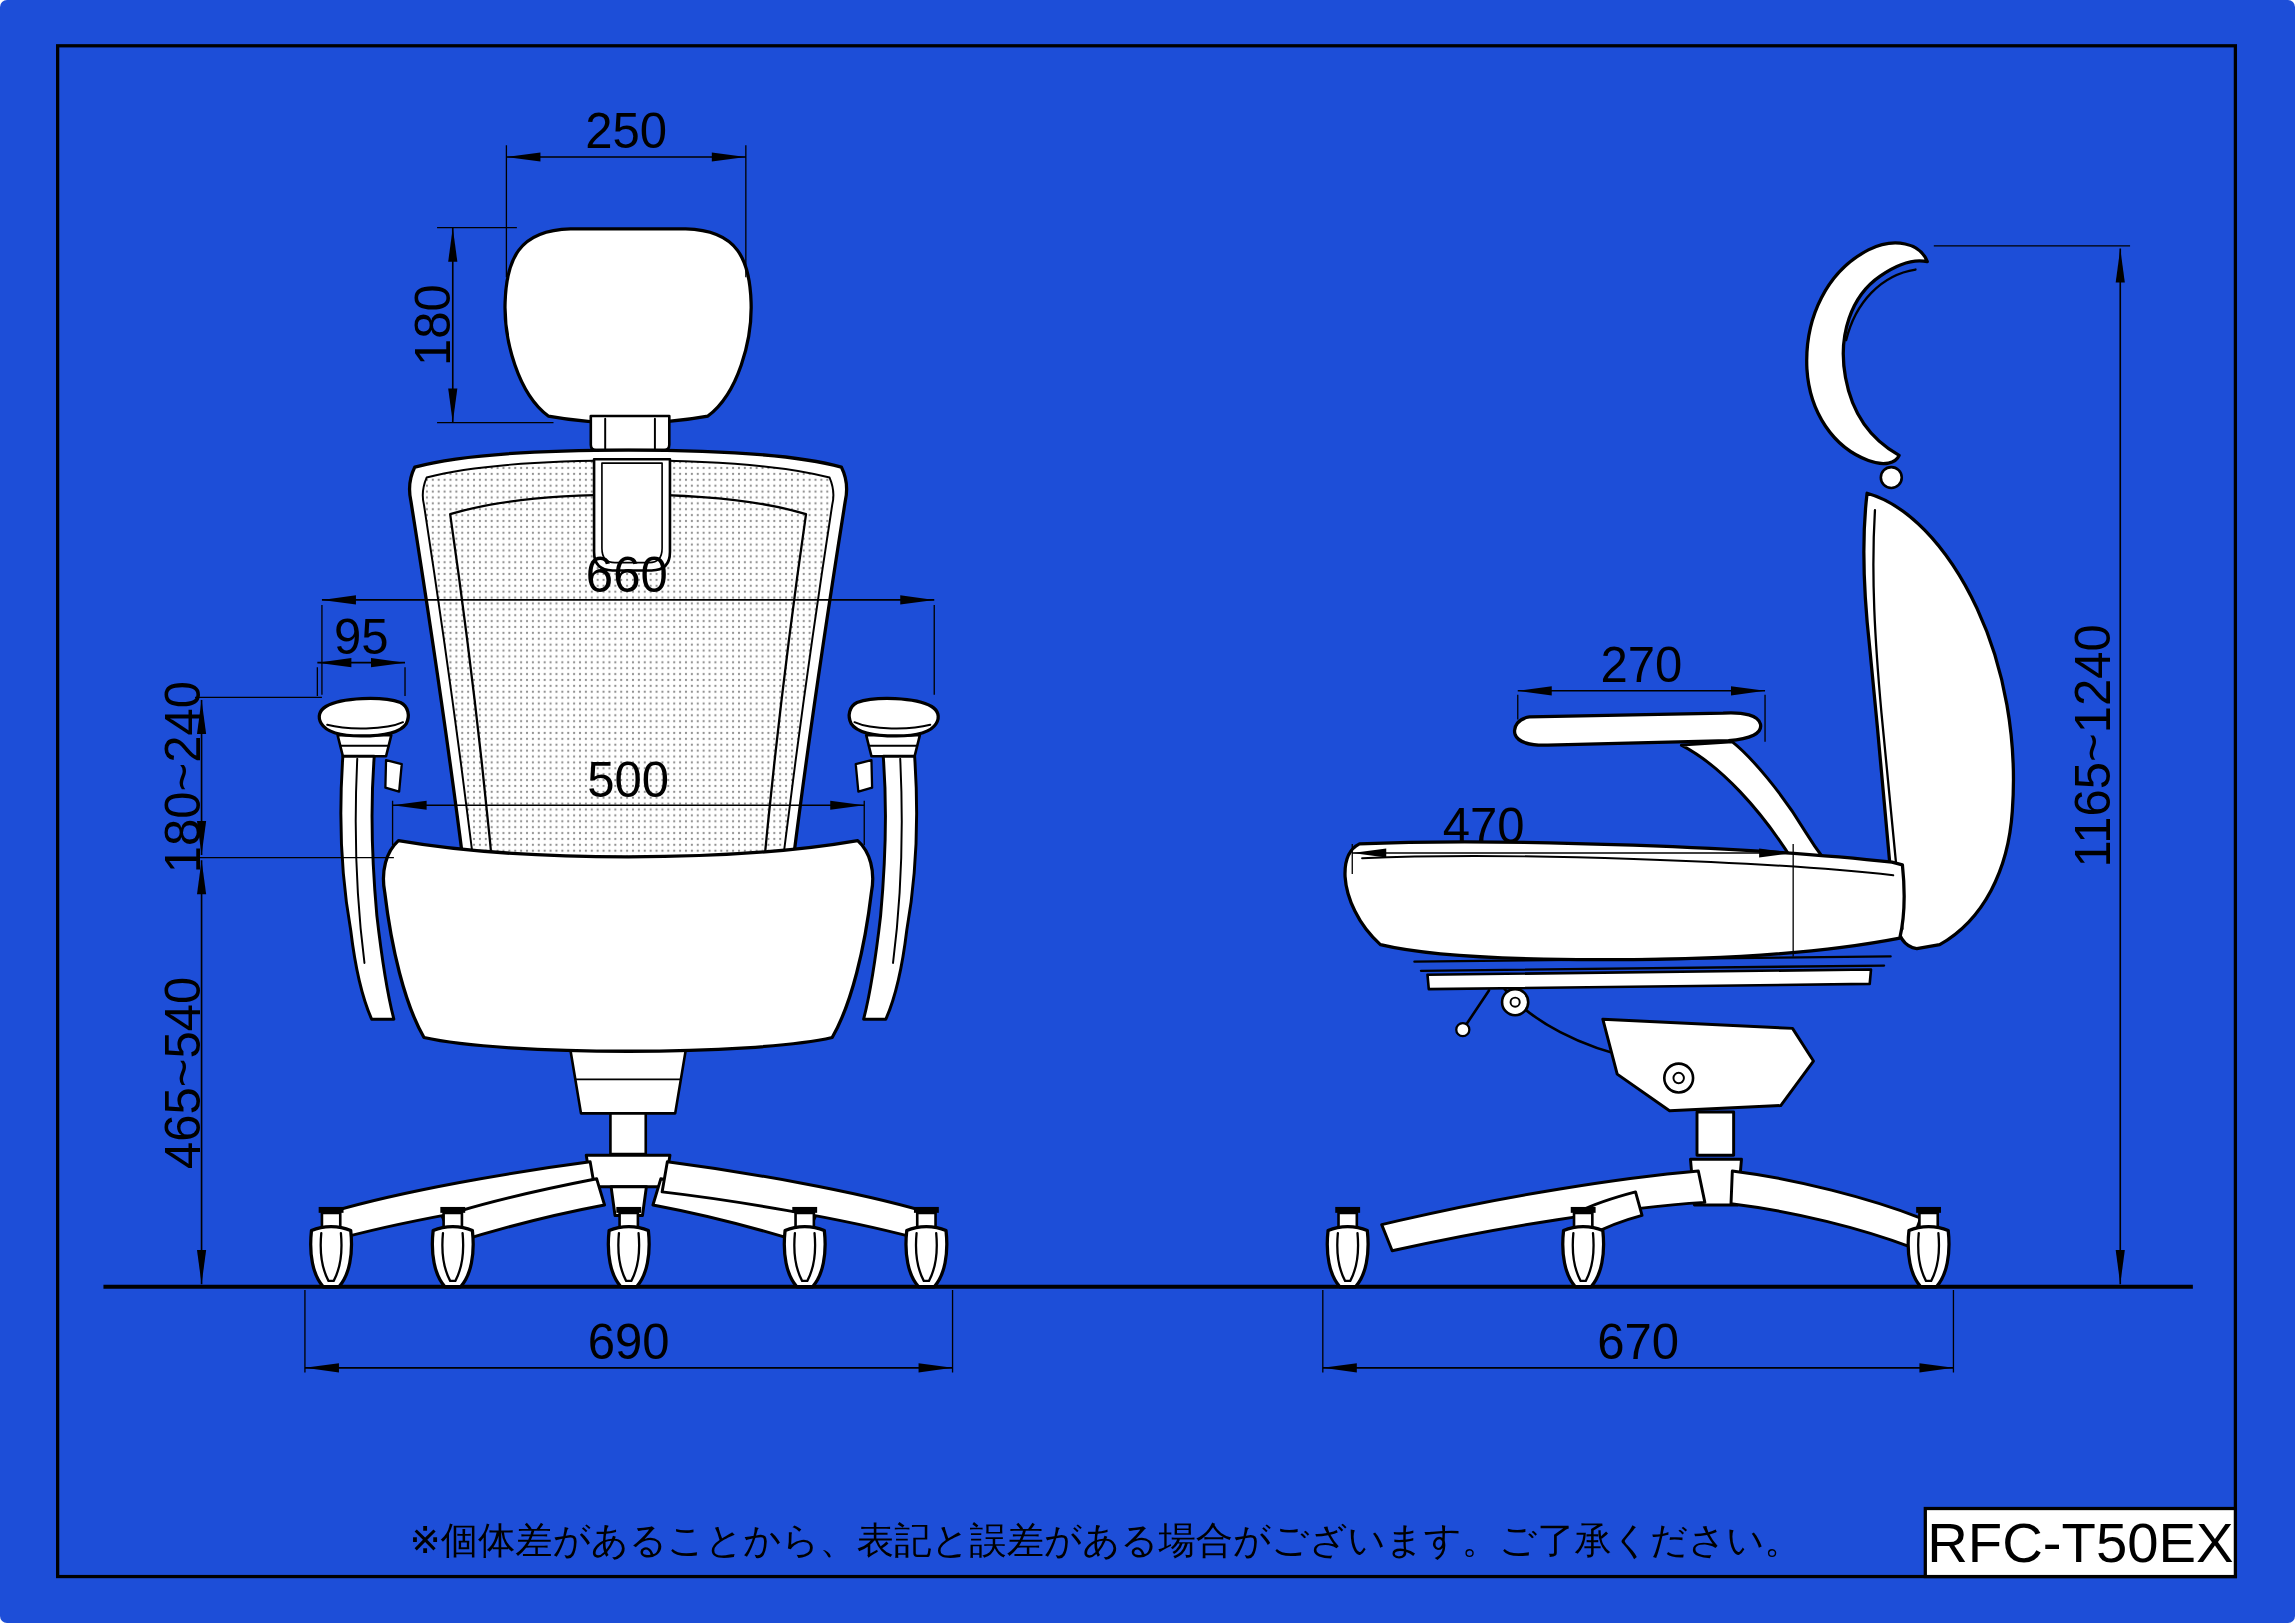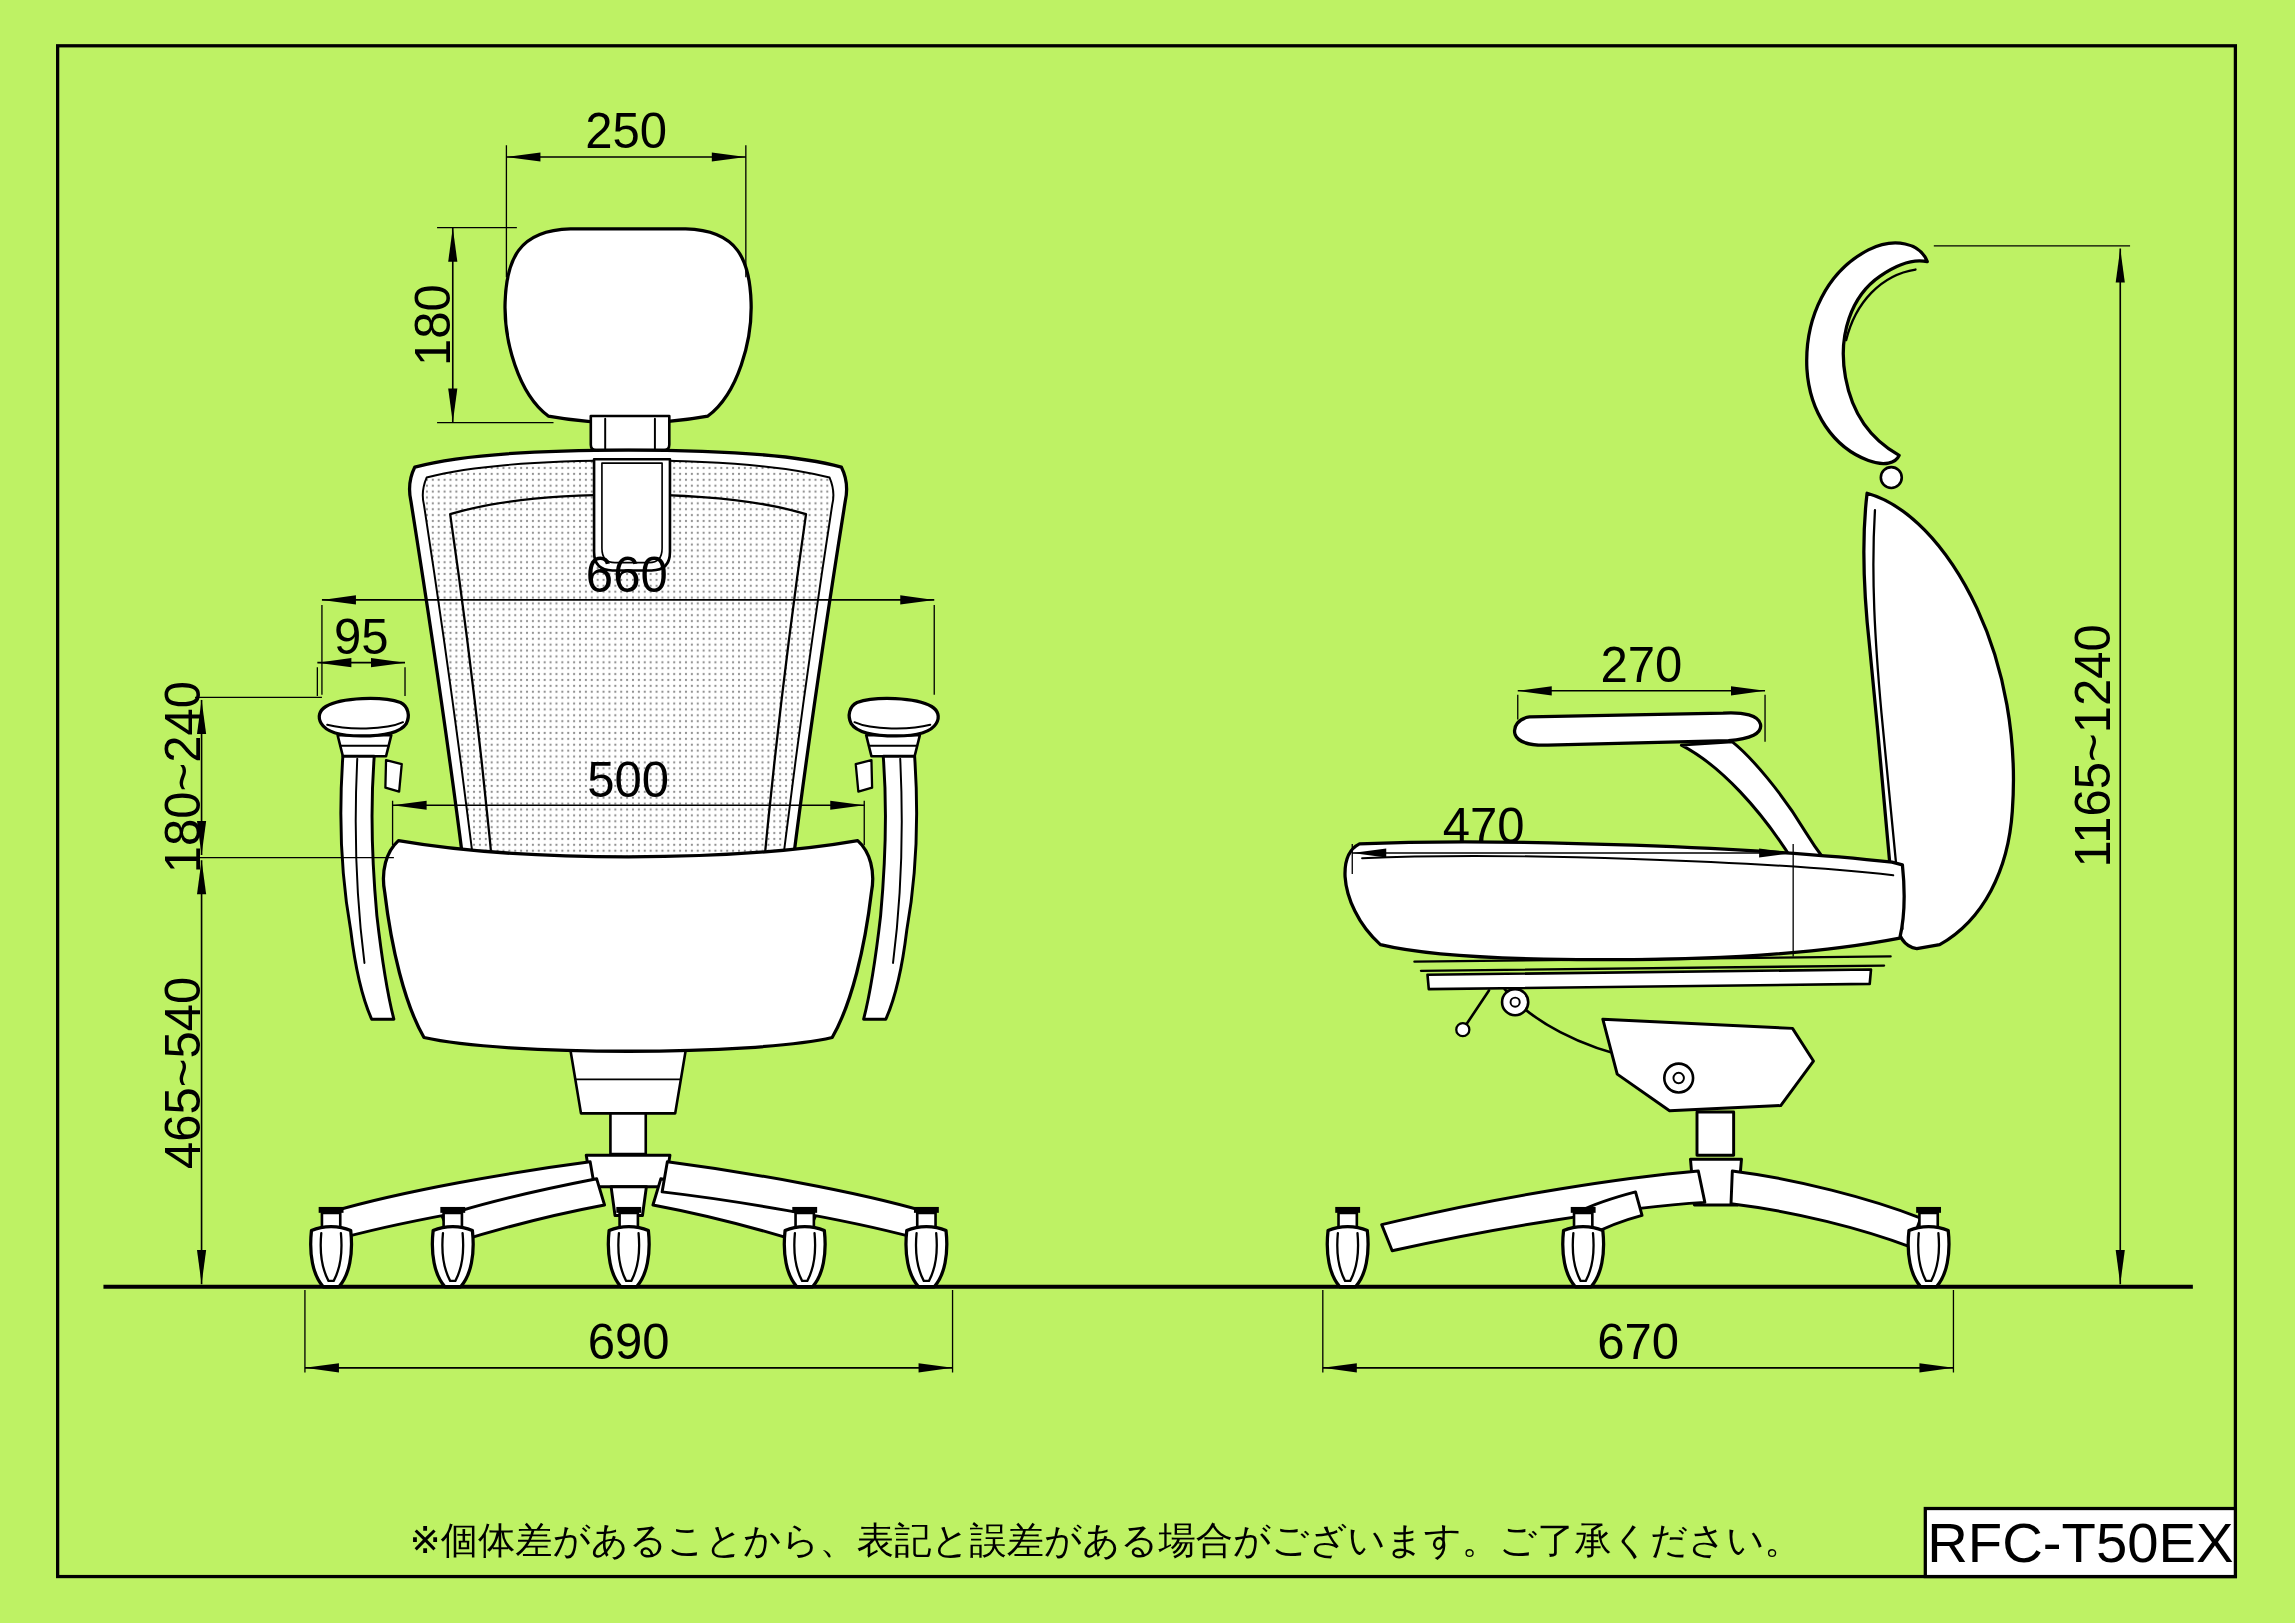--- a/index.html
+++ b/index.html
@@ -1,17 +1,17 @@
 <!DOCTYPE html>
 <html style="font-size:10.5px"><head>
 <meta charset="utf-8">
 <style>
   html,body{margin:0;padding:0;background:#ffffff;}
   body{font-family:"Liberation Sans",sans-serif;}
-  .canvas{position:relative;width:2295px;height:1623px;background:#bef264;overflow:hidden;}
+  .canvas{position:relative;width:2295px;height:1623px;background:#1d4ed8;overflow:hidden;border-radius:7px;}
   svg{position:absolute;left:0;top:0;}
   svg text{fill:#000000;font-family:"Liberation Sans","DejaVu Sans",sans-serif;}
   .dimtxt{font-size:75px;}
   .notetxt{font-size:57px;}
   .modeltxt{font-size:86px;}
 </style>
 </head>
 <body>
 
 <div class="canvas">

